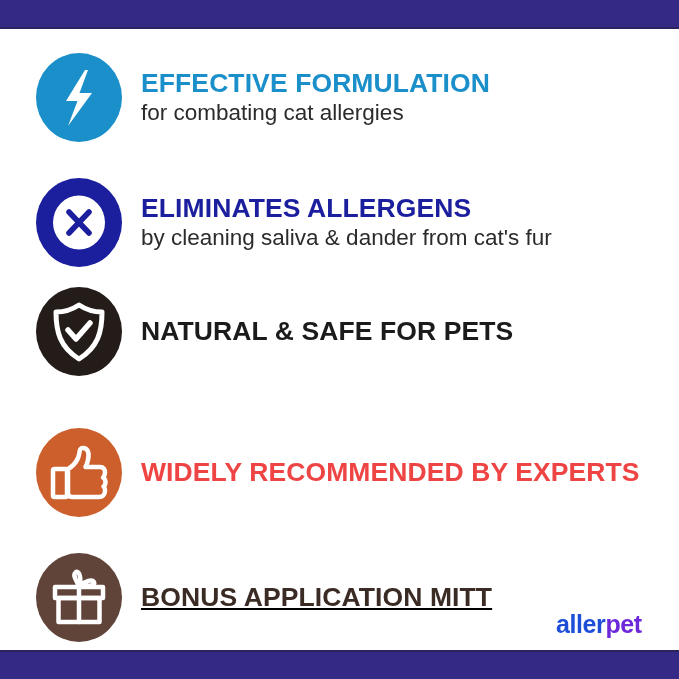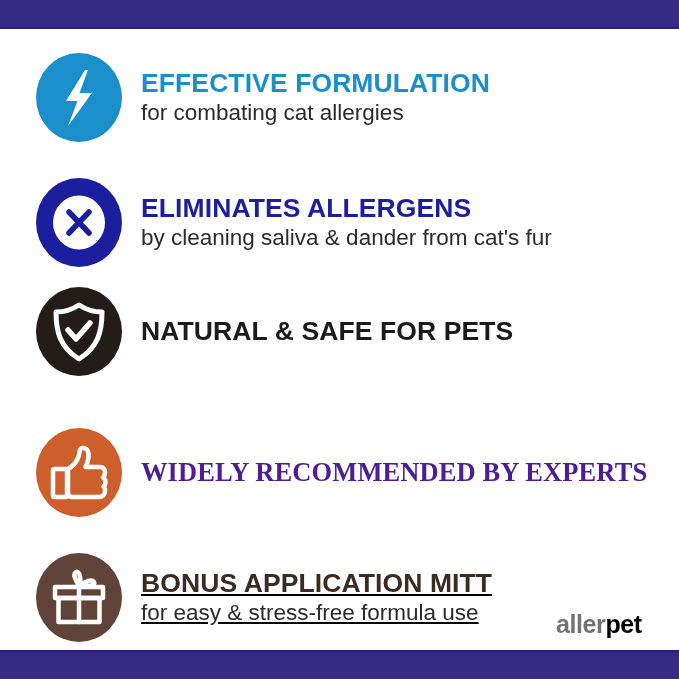--- a/index.html
+++ b/index.html
@@ -117,22 +117,22 @@
 
   .logo {
     position: absolute;
     left: 556px;
     top: 612px;
     font-size: 25px;
     font-weight: bold;
     letter-spacing: -0.4px;
     line-height: 1;
   }
-  .logo .aller { color: #737373; }
-  .logo .pet { color: #000000; }
+  .logo .aller { color: #1d4ed8; }
+  .logo .pet { color: #6d28d9; }
 </style>
 </head>
 <body>
 
 <div class="poster">
 
   <div class="bar bar-top"></div>
   <div class="bar-hairline-top"></div>
 
   <div class="rows">
@@ -188,41 +188,40 @@
         <div class="icon-circle" style="background:#cd5f2c;">
           <svg width="58" height="56" viewBox="0 0 58 56" aria-hidden="true">
             <g fill="none" stroke="#ffffff" stroke-width="4.5" stroke-linejoin="round" stroke-linecap="round">
               <path d="M18 24 C18 24, 25 20, 28 13 C30.5 7, 28.5 3, 33 3 C38 3, 39.5 8, 38 15 C37 19.5, 35.5 22, 35.5 22 L50 22 C53.5 22, 55 24.5, 55 27.5 C55 30.5, 53 32.5, 53 32.5 C55 33.5, 55.5 35.5, 55.5 37.5 C55.5 40, 53.5 41.5, 53.5 41.5 C55 42.5, 55 44.5, 55 46 C55 49.5, 52.5 52, 49 52 L22 52 C19 52, 18 50.5, 18 48 Z"></path>
               <rect x="3" y="24" width="14" height="28" rx="1.5"></rect>
             </g>
           </svg>
         </div>
       </div>
       <div class="text-wrap">
-        <div class="headline" style="color:#4c1d95;font-family:Liberation Serif, serif;">WIDELY RECOMMENDED BY EXPERTS</div>
+        <div class="headline" style="color:#ef4444;">WIDELY RECOMMENDED BY EXPERTS</div>
       </div>
     </div>
 
     <div class="row row-4">
       <div class="icon-wrap">
         <div class="icon-circle" style="background:#604439;">
           <svg width="58" height="58" viewBox="0 0 58 58" aria-hidden="true">
             <g fill="none" stroke="#ffffff" stroke-width="4.5" stroke-linejoin="round" stroke-linecap="round">
               <path d="M29 17 C26 11, 22.5 6, 25.5 3.5 C28.5 1, 31 6, 30.5 17"></path>
               <path d="M30 17 C35 12, 42 10, 44 13 C46 16, 39.5 17.5, 31 17.5"></path>
               <rect x="5" y="18" width="48" height="11"></rect>
               <rect x="8.5" y="29" width="41" height="24"></rect>
               <line x1="29" y1="18" x2="29" y2="53"></line>
             </g>
           </svg>
         </div>
       </div>
       <div class="text-wrap">
         <div class="headline" style="color:#3a2b24;">BONUS APPLICATION MITT</div>
-        <div class="subline">for easy &amp; stress-free formula use</div>
       </div>
     </div>
 
   </div>
 
   <div class="logo">
     <span class="aller">aller</span><span class="pet">pet</span>
   </div>
 
   <div class="bar-hairline-bottom"></div>

